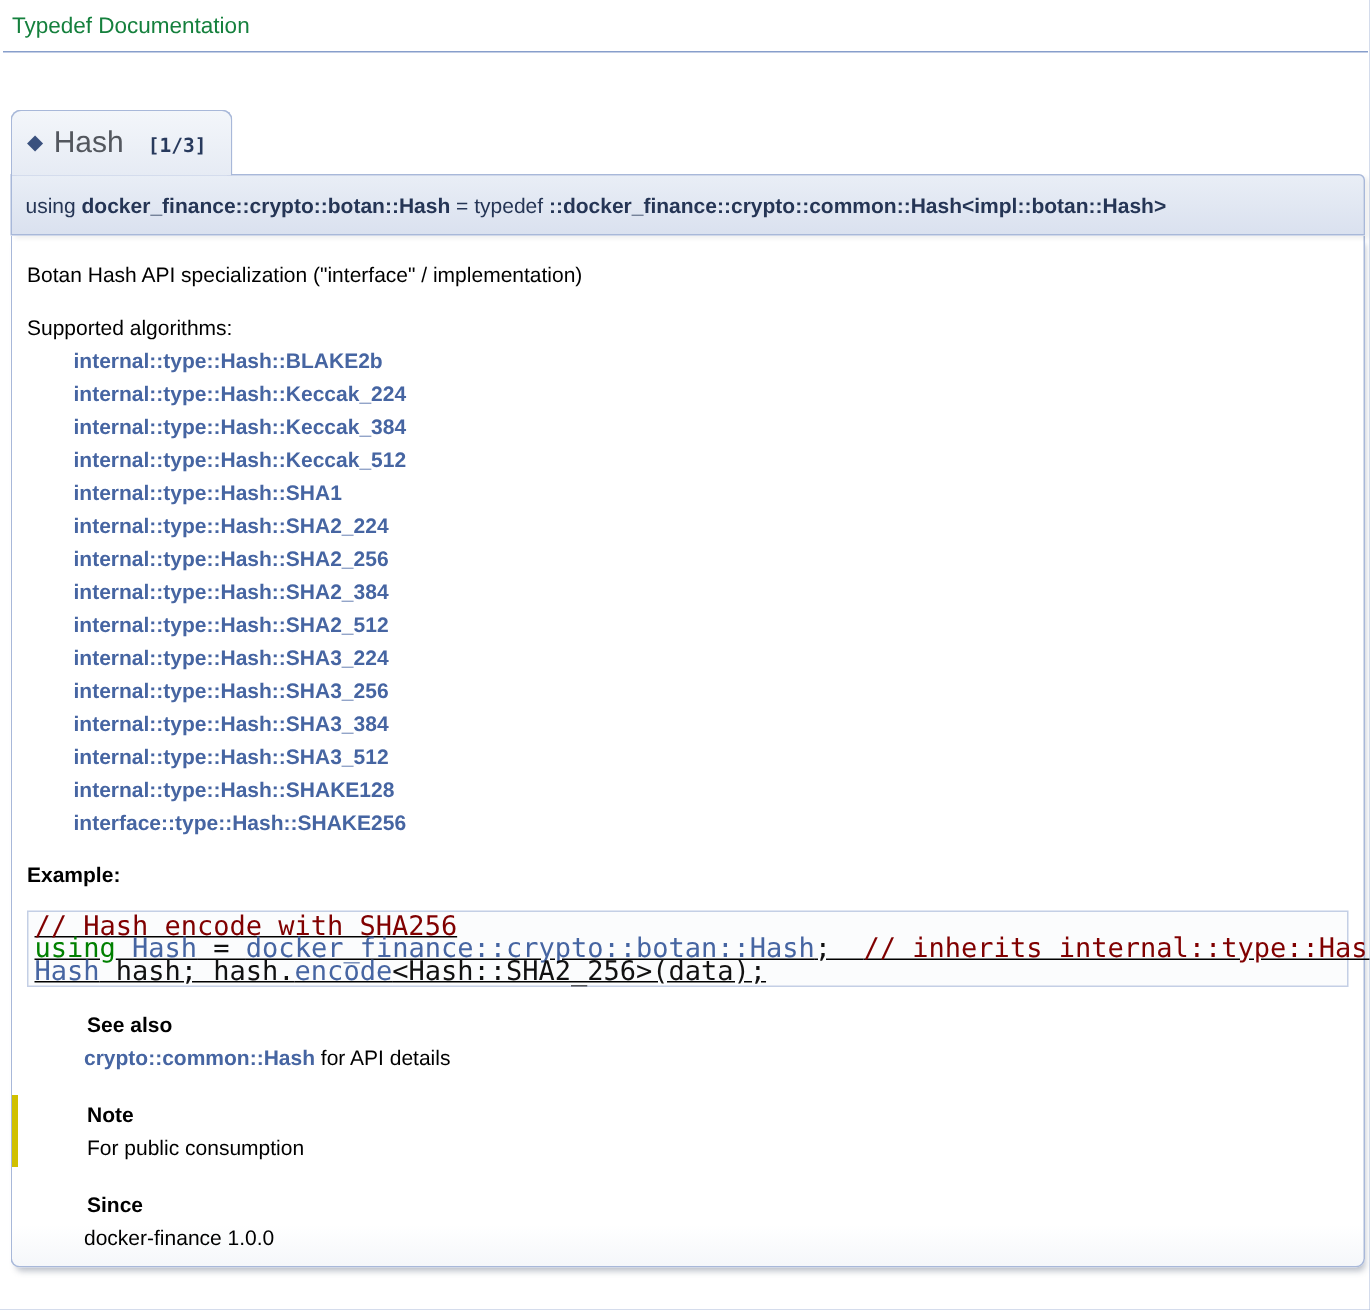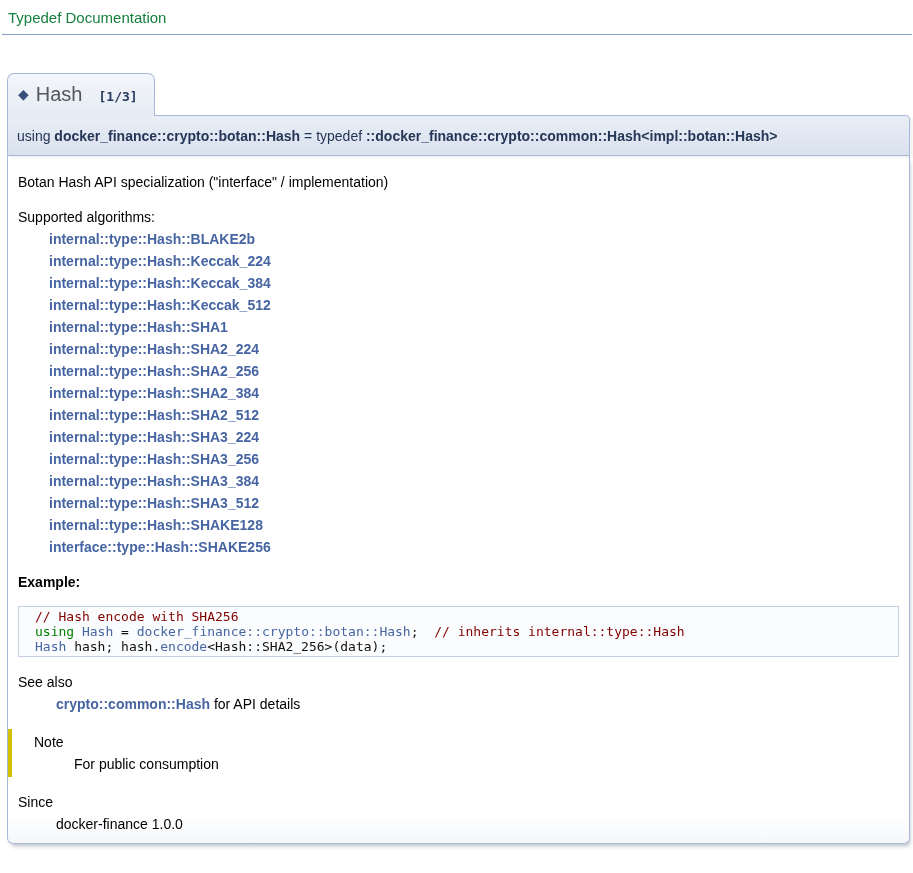--- a/index.html
+++ b/index.html
@@ -99,38 +99,39 @@
     margin-left: 12px;
   }
 
   .example-label { font-weight: bold; color: #000; }
 
   
   .fragment {
     border: 1px solid #C4CFE5;
     background: #FBFCFD;
     margin: 12px 0 10px 0;
-    padding: 2px 16px;
+    padding: 2px 4px;
     font-family: "DejaVu Sans Mono", "Liberation Mono", monospace;
-    font-size: 13px;
+    font-size: 18px;
     line-height: 15px;
+    text-decoration: underline;
   }
   .code-line { white-space: pre; }
   .c-comment { color: #800000; }
   .c-keyword { color: #008000; }
   .c-link    { color: #4665A2; cursor: pointer; }
   .c-plain   { color: #111111; }
 
   
   dl.section { margin: 14px 0 0 0; padding: 0; }
-  dl.section dt { font-weight: normal; color: #000; }
+  dl.section dt { font-weight: bold; color: #000; margin-left: 40px; }
   dl.section dd { margin: 0 0 0 38px; }
   dl.section.note {
     margin-left: -10px;
-    padding: 2px 0 2px 22px;
+    padding: 2px 0 2px 6px;
     border-left: 4px solid #D0C000;
   }
   dl.section.note dd { margin-left: 40px; }
   a.el {
     font-weight: bold;
     color: #4665A2;
     text-decoration: none;
     cursor: pointer;
   }
 </style>

